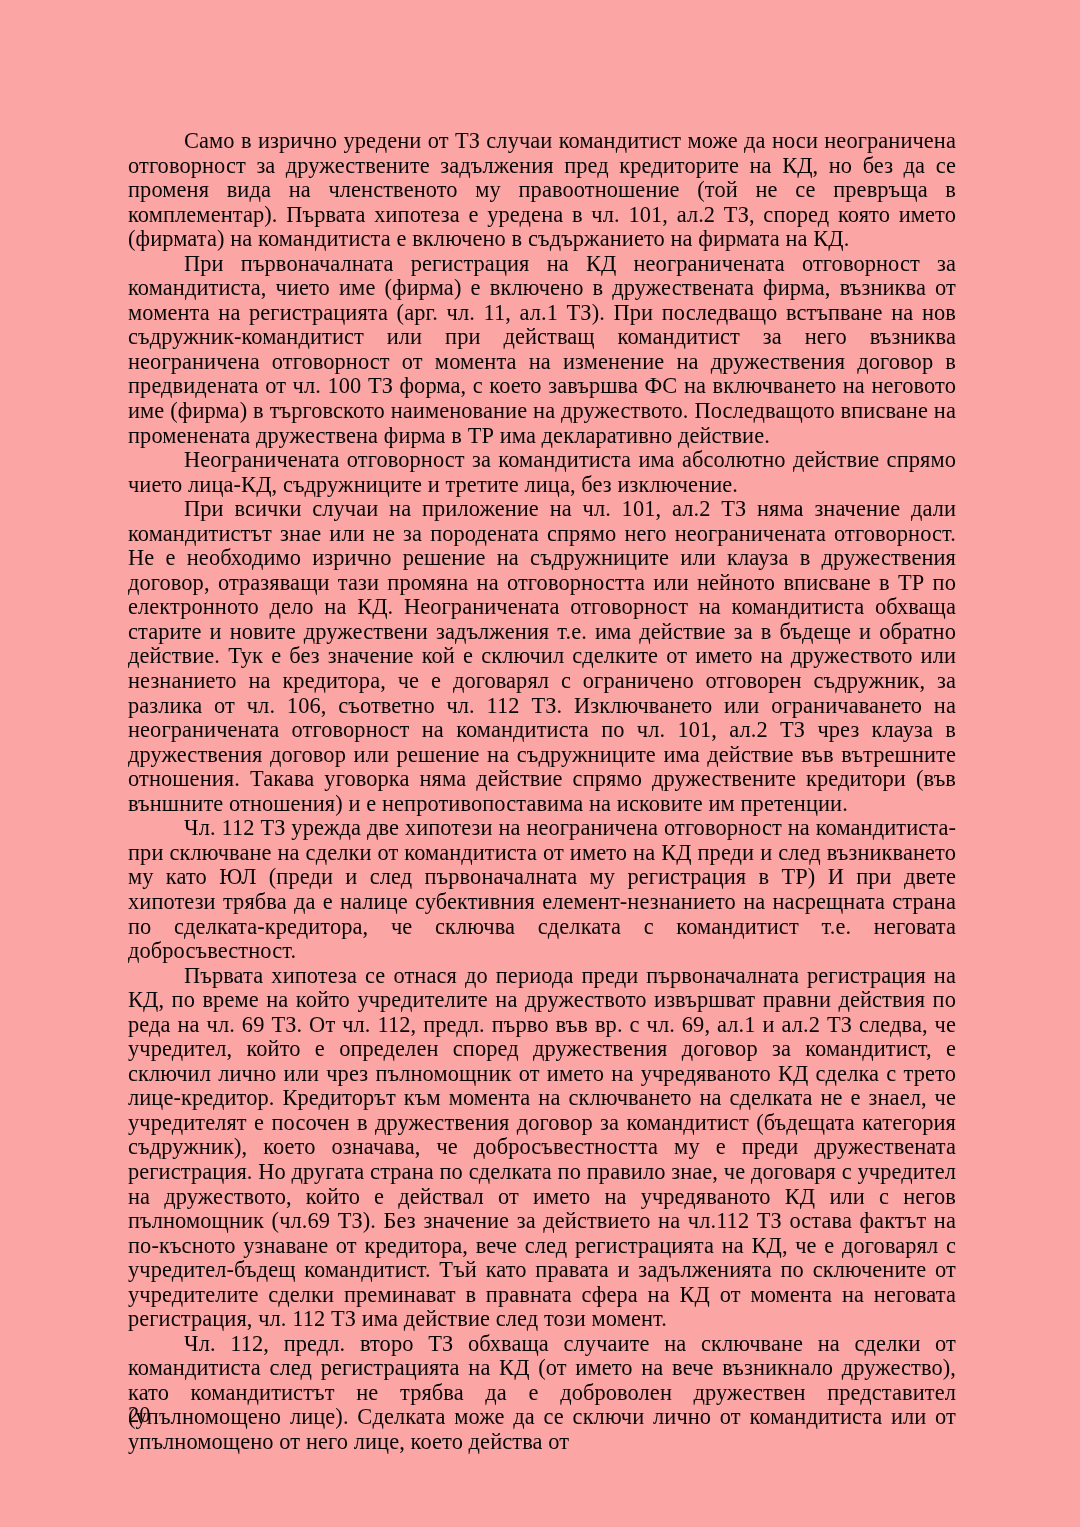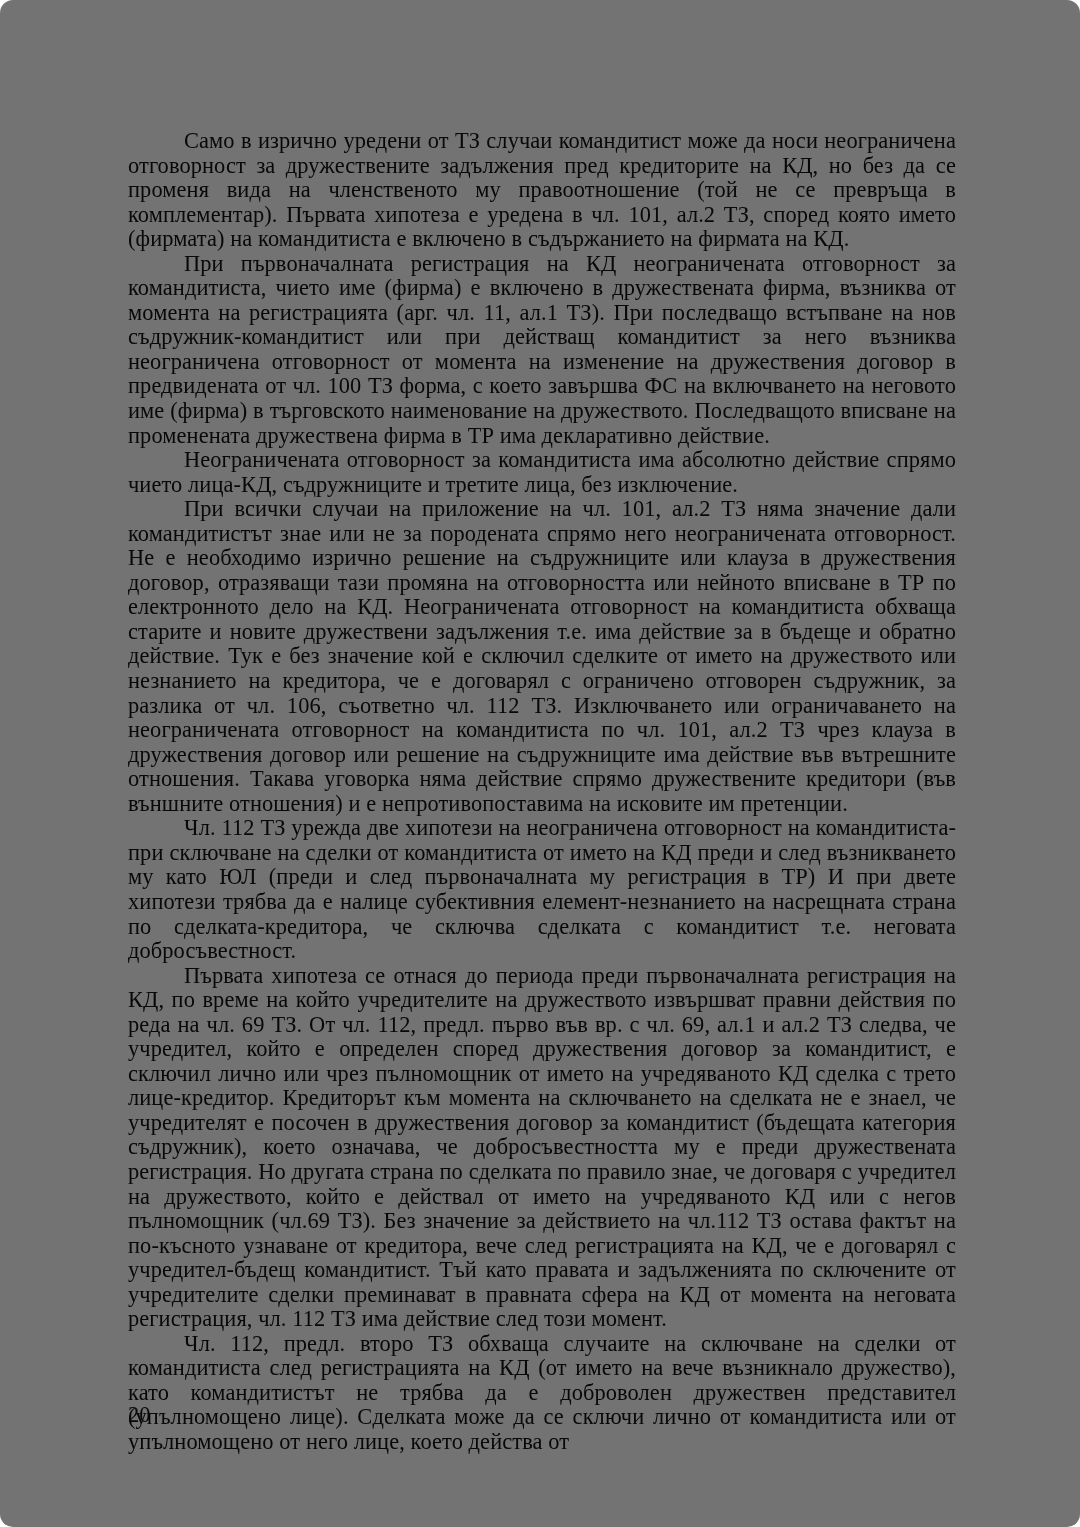--- a/index.html
+++ b/index.html
@@ -4,25 +4,24 @@
 <style>
   html, body {
     margin: 0;
     padding: 0;
     background: #ffffff;
   }
   .page {
     position: relative;
     width: 1080px;
     height: 1527px;
-    background: #737373;
+    background: #fca5a5;
     overflow: hidden;
     font-family: "Liberation Serif", "DejaVu Serif", serif;
     color: #080808;
-    border-radius: 13px;
   }
   .text-block {
     position: absolute;
     left: 128px;
     top: 129px;
     width: 828px;
     font-size: 22.4px;
     line-height: 24.55px;
     text-align: justify;
     letter-spacing: 0.1px;

